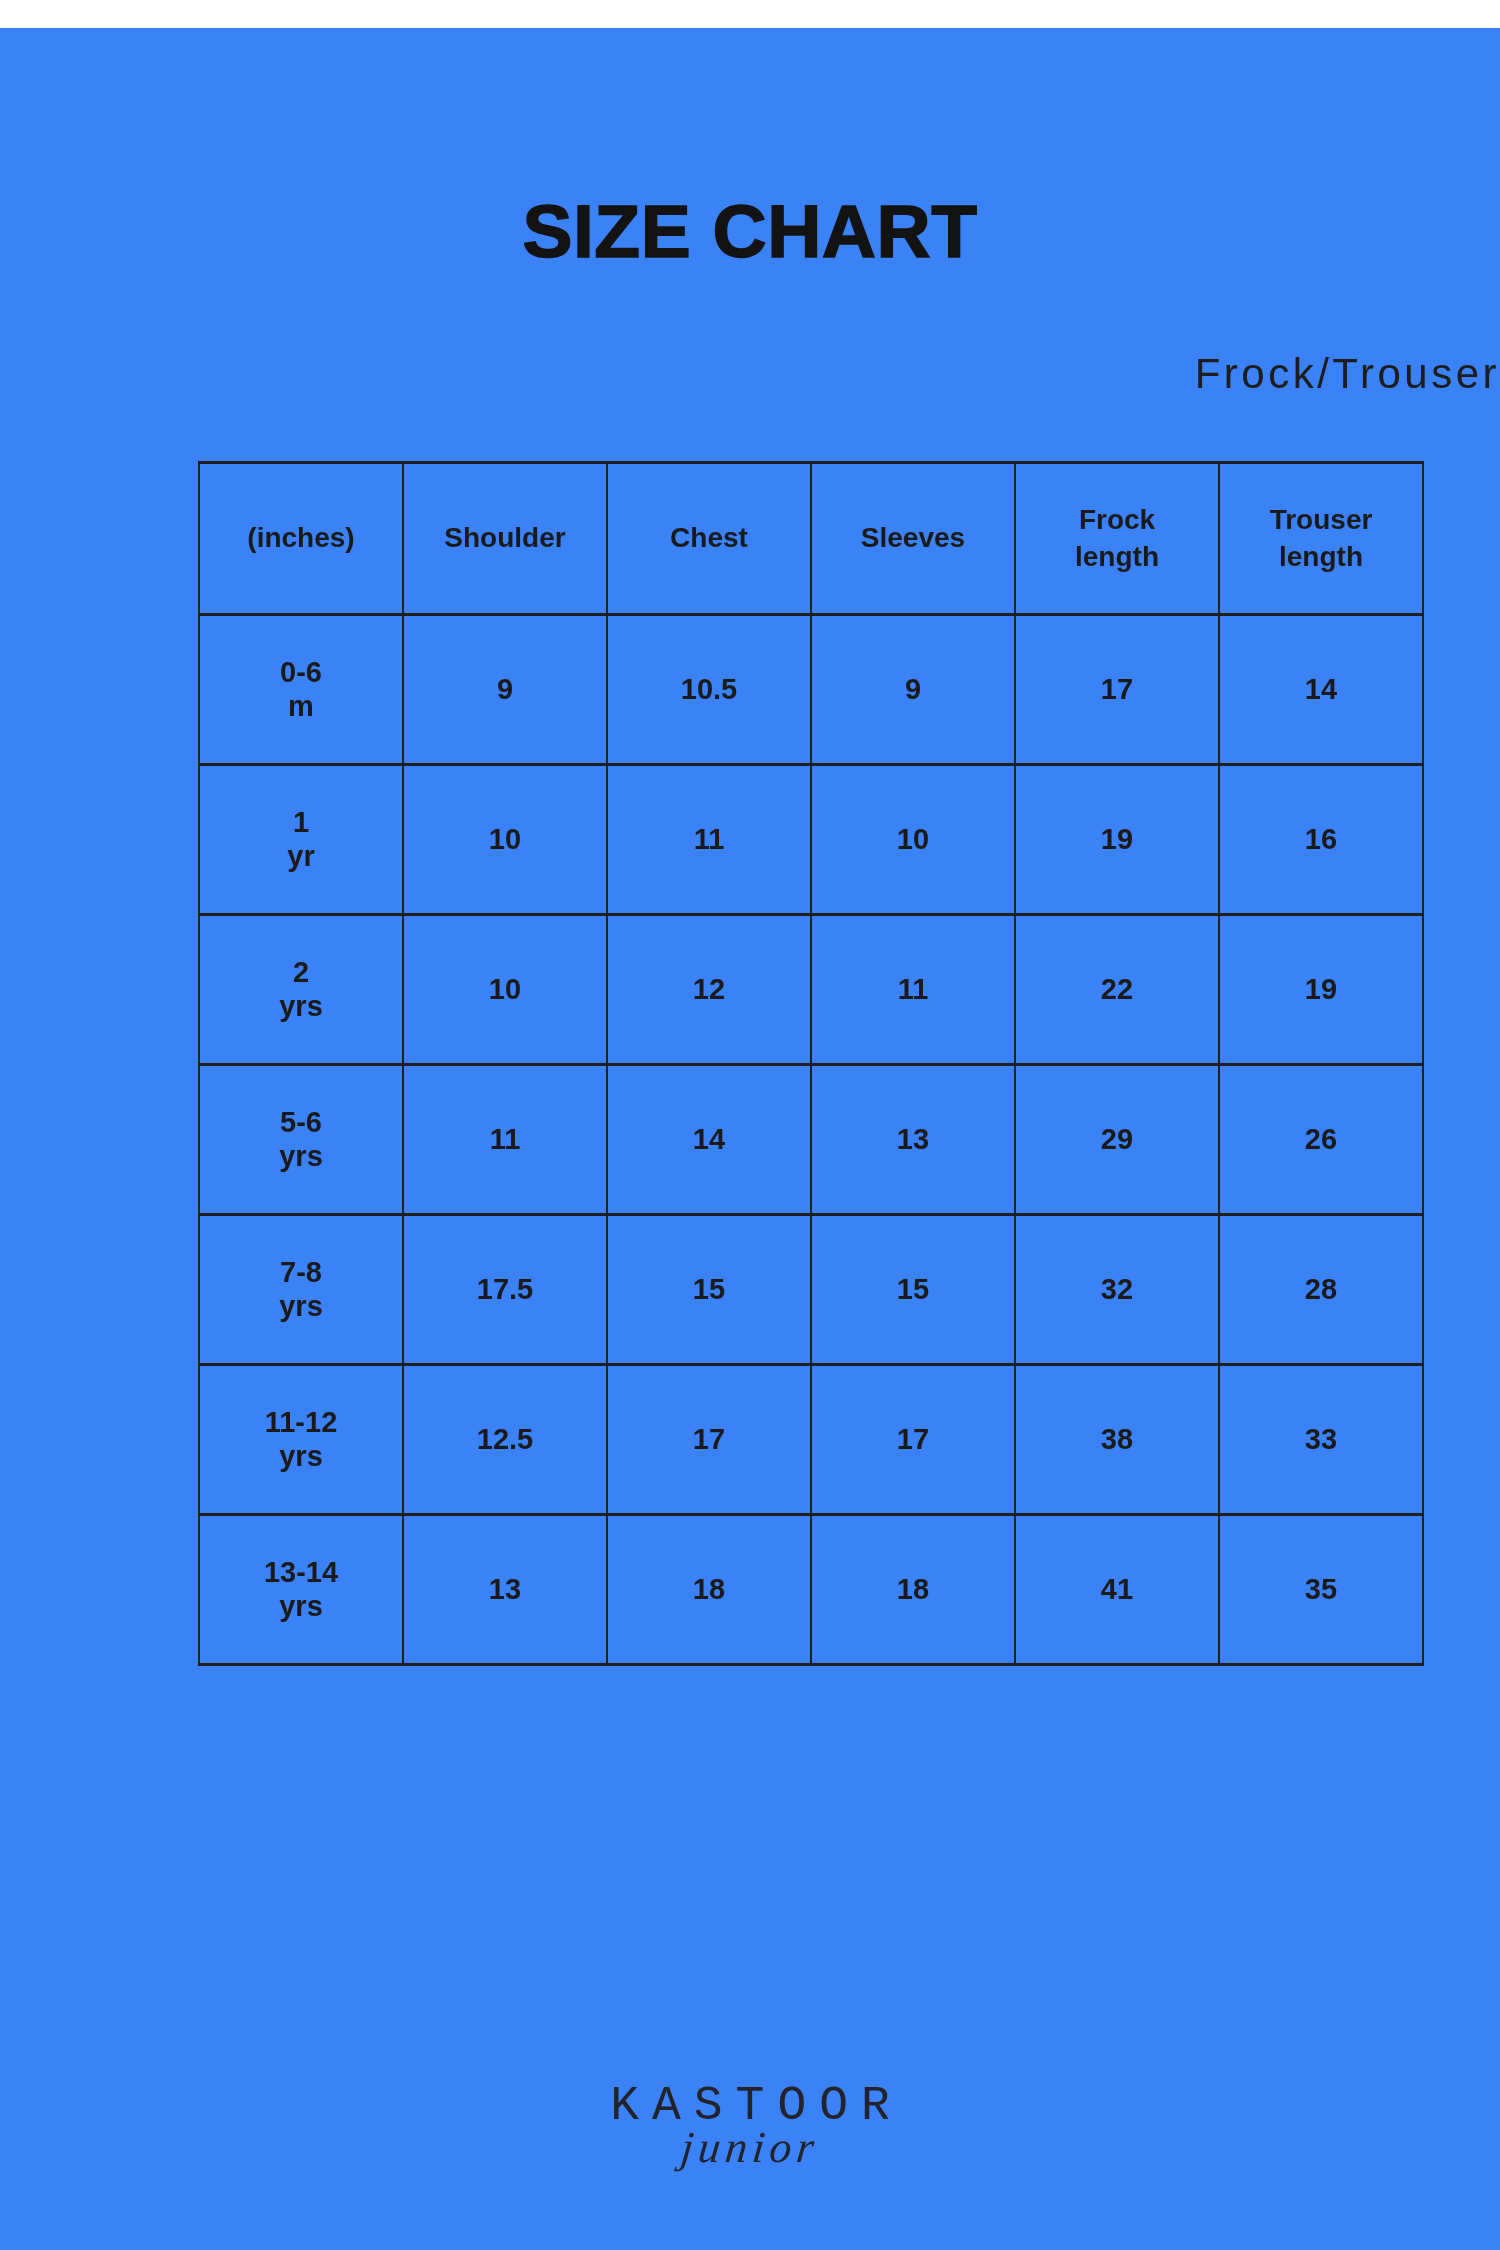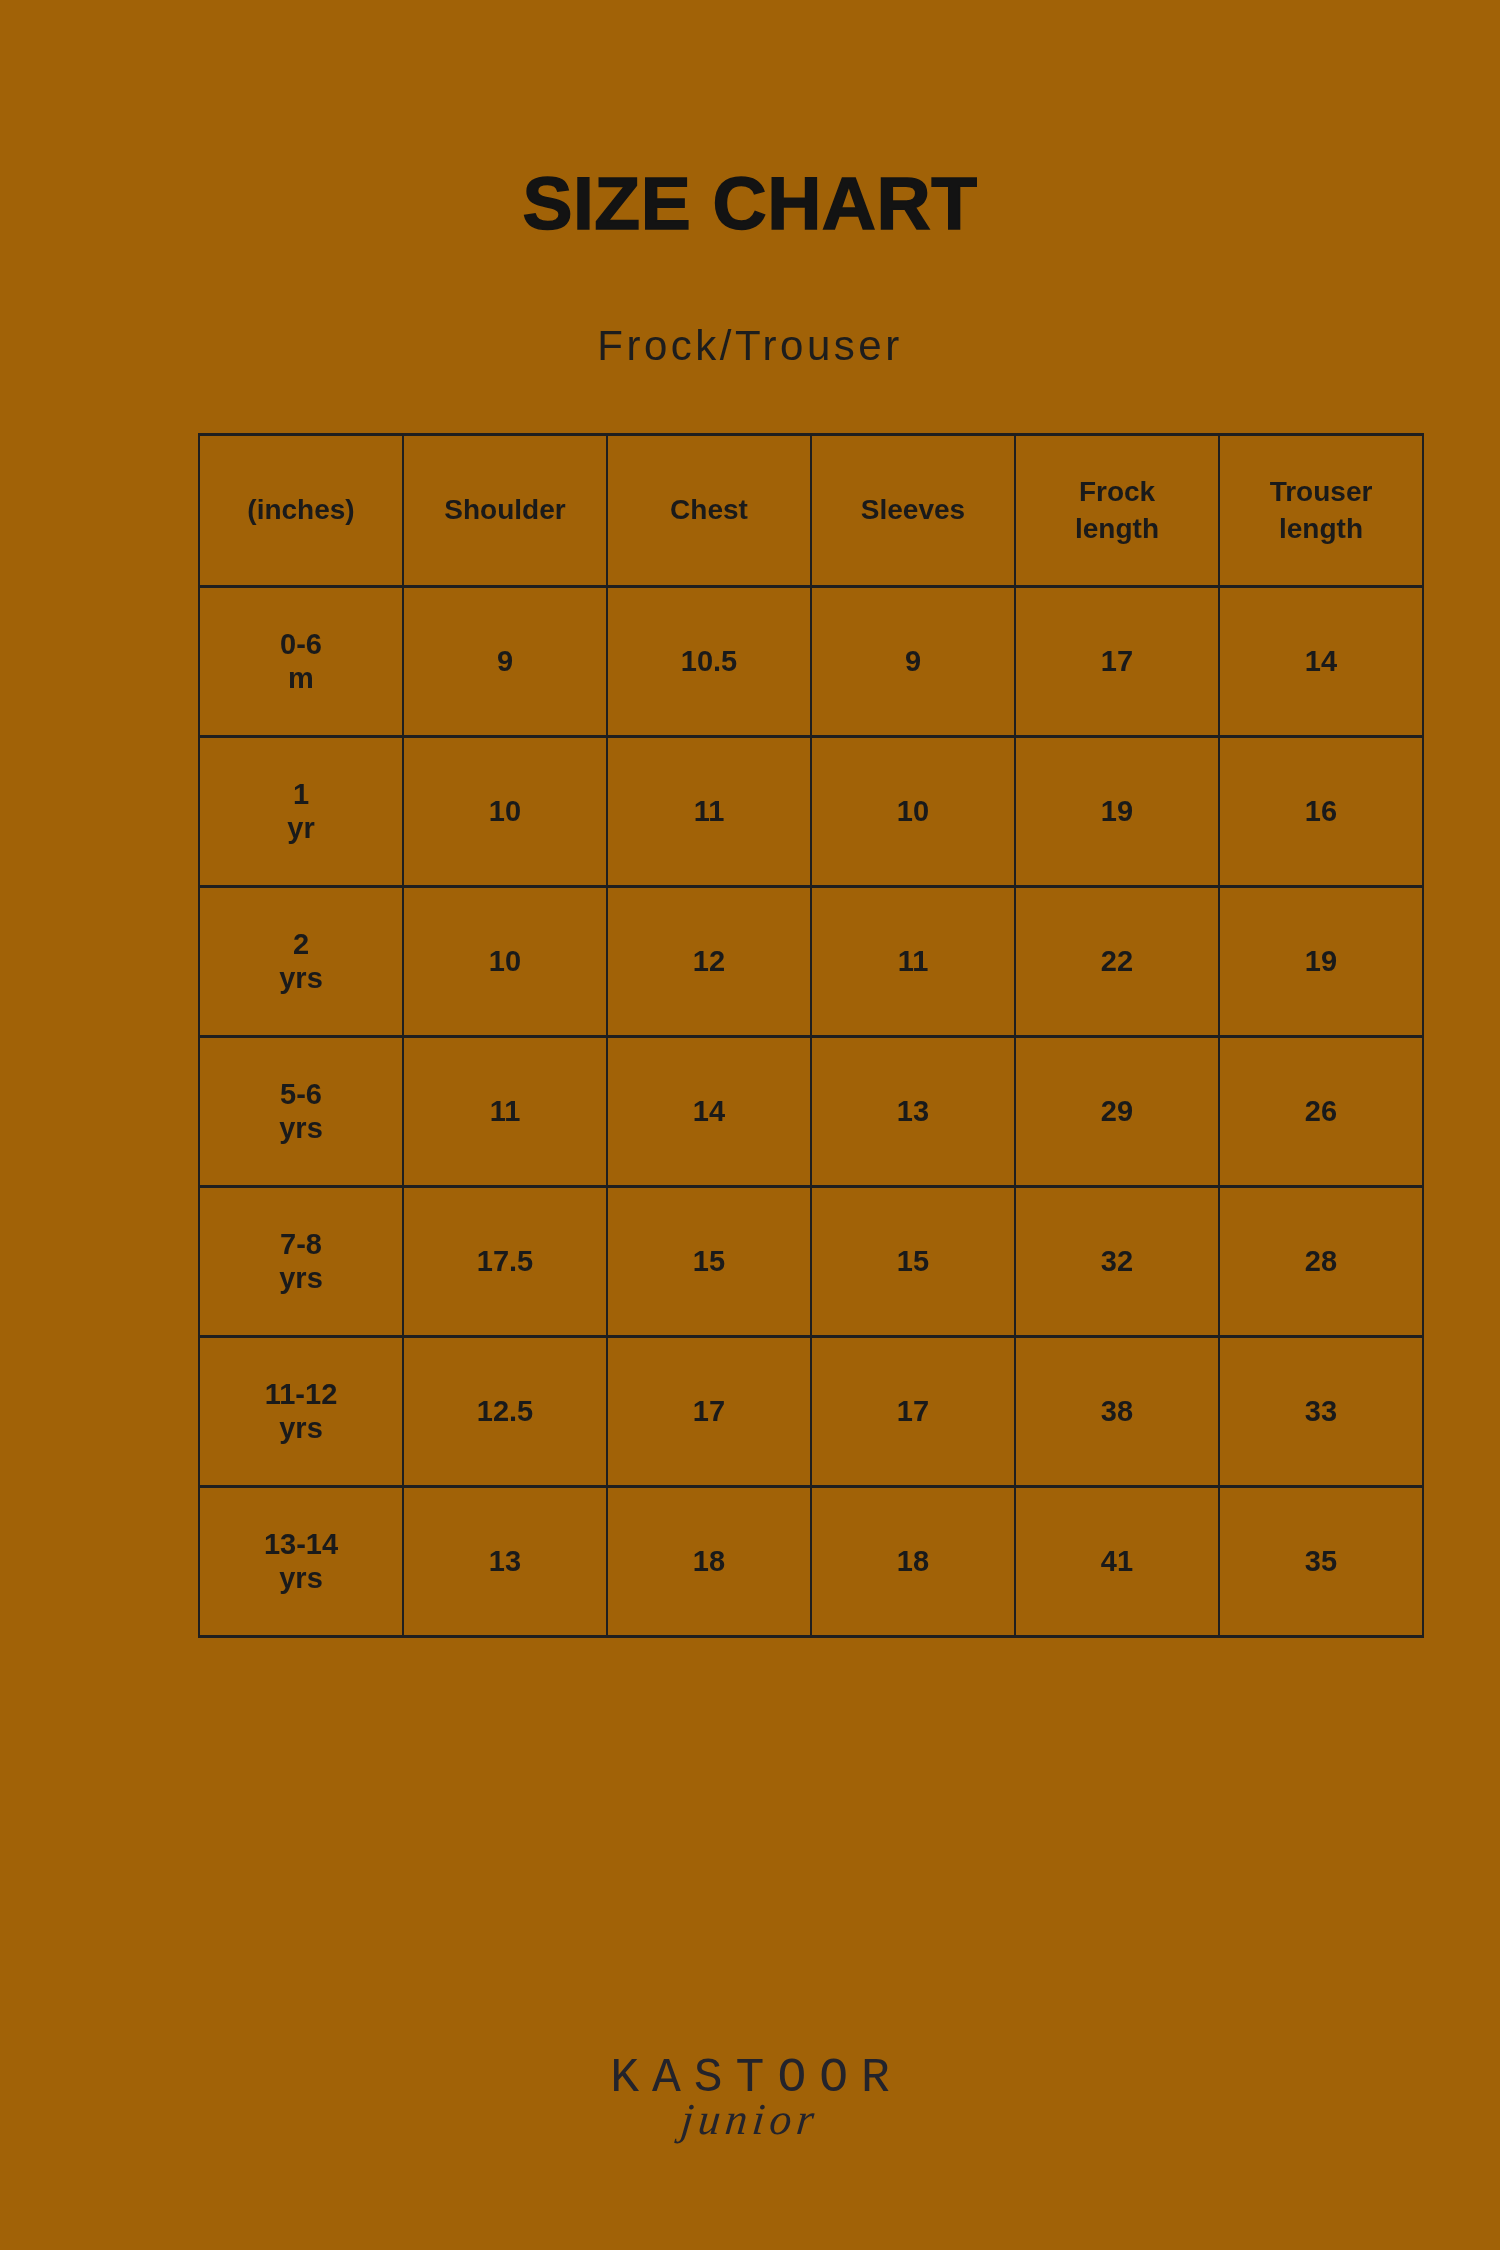--- a/index.html
+++ b/index.html
@@ -7,41 +7,42 @@
   body {
     width: 1500px;
     height: 2250px;
     position: relative;
     font-family: "Liberation Sans", sans-serif;
     color: #161616;
   }
   .page {
     position: absolute;
     inset: 0;
-    background: #a16207;
+    background: #3b82f6;
+    margin-top: 28px;
   }
   .page-title {
     position: absolute;
     top: 166px;
     left: 0;
     width: 100%;
     text-align: center;
     font-size: 75px;
     font-weight: bold;
     letter-spacing: 0.5px;
     color: #131313;
     -webkit-text-stroke: 1.5px #131313;
     line-height: 1;
   }
   .page-subtitle {
     position: absolute;
     top: 322px;
     left: 0;
     width: 100%;
-    text-align: center;
+    text-align: right;
     font-size: 42px;
     font-weight: 400;
     letter-spacing: 3.5px;
     color: #1d1d1d;
     line-height: 1.15;
   }
   table.size-table {
     position: absolute;
     left: 198px;
     top: 433px;

